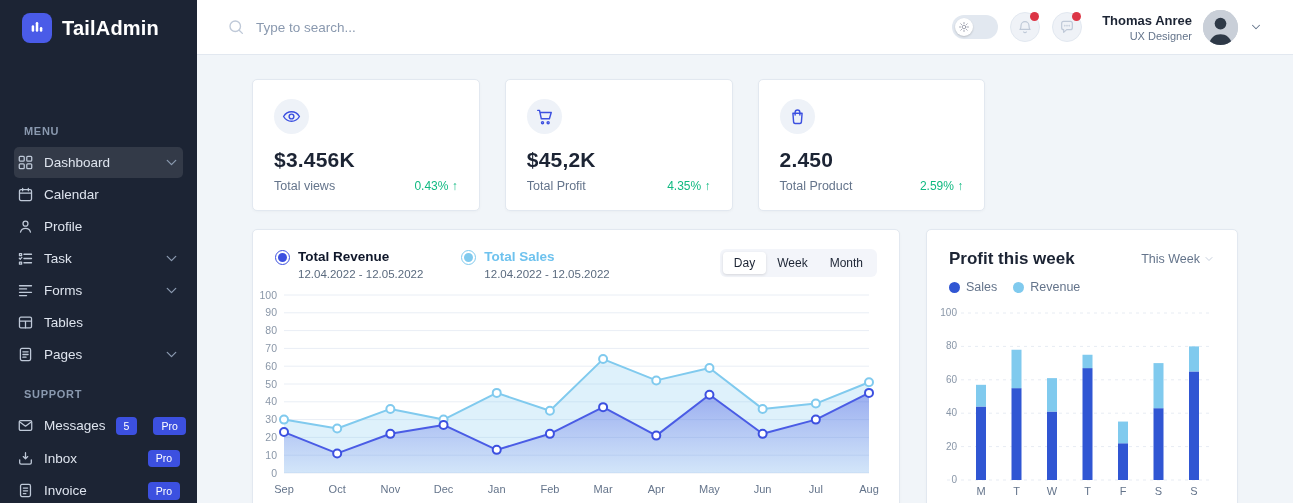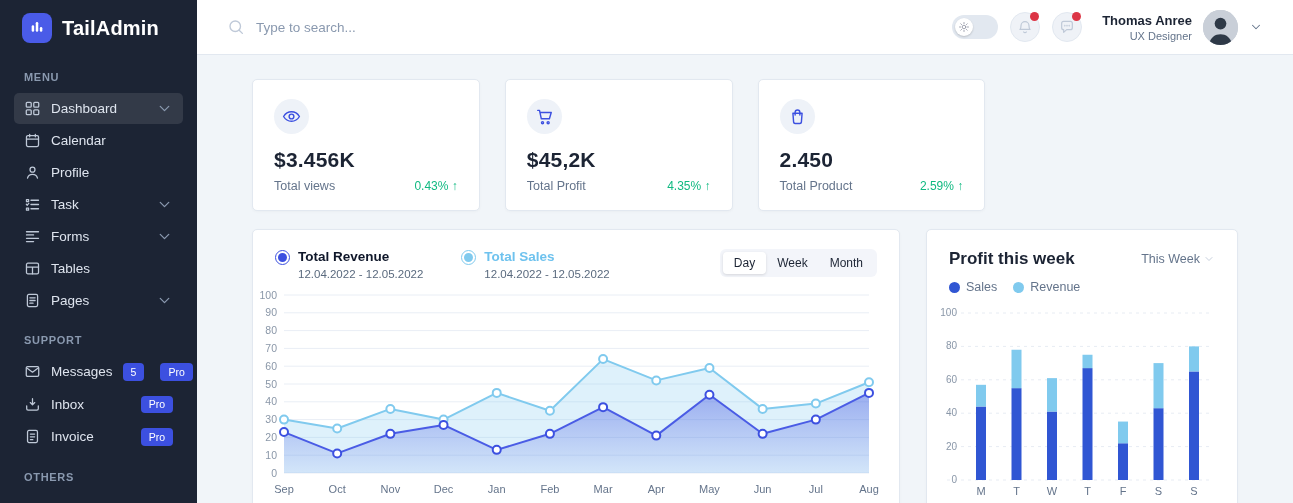--- a/index.html
+++ b/index.html
@@ -6,22 +6,22 @@
   html,body { width:1293px; height:503px; overflow:hidden; }
   body { display:flex; font-family:"Liberation Sans", sans-serif; background:#F1F5F9; }
 
   
   aside { width:197px; min-width:197px; background:#1C2434; height:100%; display:flex; flex-direction:column; }
   .logo { display:flex; align-items:center; gap:10px; padding:13px 22px 0 22px; cursor:pointer; }
   .logo-mark { width:30px; height:30px; border-radius:8px; background:#4A5BE8; display:flex; align-items:center; justify-content:center; flex:none; }
   .logo-mark svg { width:20px; height:20px; }
   .logo-text { color:#fff; font-size:20px; font-weight:700; letter-spacing:.2px; }
   .side-section-label { color:#8A99AF; font-size:11px; font-weight:600; letter-spacing:.7px; margin:18px 24px 10px; }
-  .side-section:first-child .side-section-label { margin-top:28px; }
-  .side-item { display:flex; align-items:center; gap:10px; margin:0 14px 1px; padding:7px 10px; border-radius:5px; font-size:13.5px; color:#DEE4EE; cursor:pointer; }
+  .side-section:first-child .side-section-label { margin-top:82px; }
+  .side-item { display:flex; align-items:center; gap:10px; margin:0 14px 1px; padding:7px 3px; border-radius:5px; font-size:13.5px; color:#DEE4EE; cursor:pointer; }
   .side-item.active { background:#333A48; }
   .icn { display:inline-flex; color:#BFC9D8; }
   .icn svg { display:block; }
   .side-item .icn { width:17px; height:17px; }
   .side-item .icn svg { width:17px; height:17px; }
   .side-chevron { margin-left:auto; color:#8A99AF; width:13px; height:13px; }
   .side-chevron svg { width:13px; height:13px; }
   .badge { background:#3C50E0; color:#fff; font-size:10.5px; font-weight:500; padding:2.5px 8px; border-radius:4px; line-height:1.2; }
   .count-badge { margin-left:auto; }
   .count-badge + .badge { margin-left:6px; }

